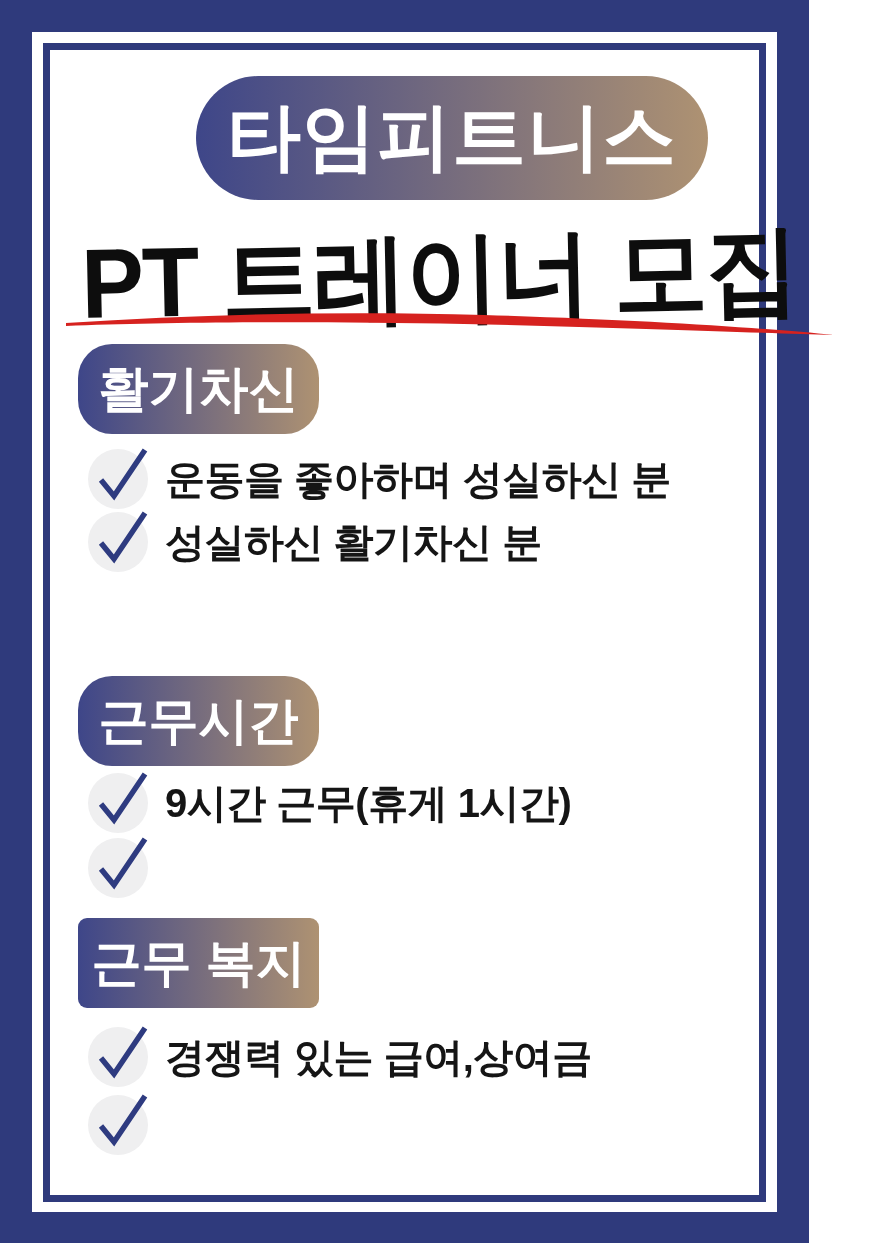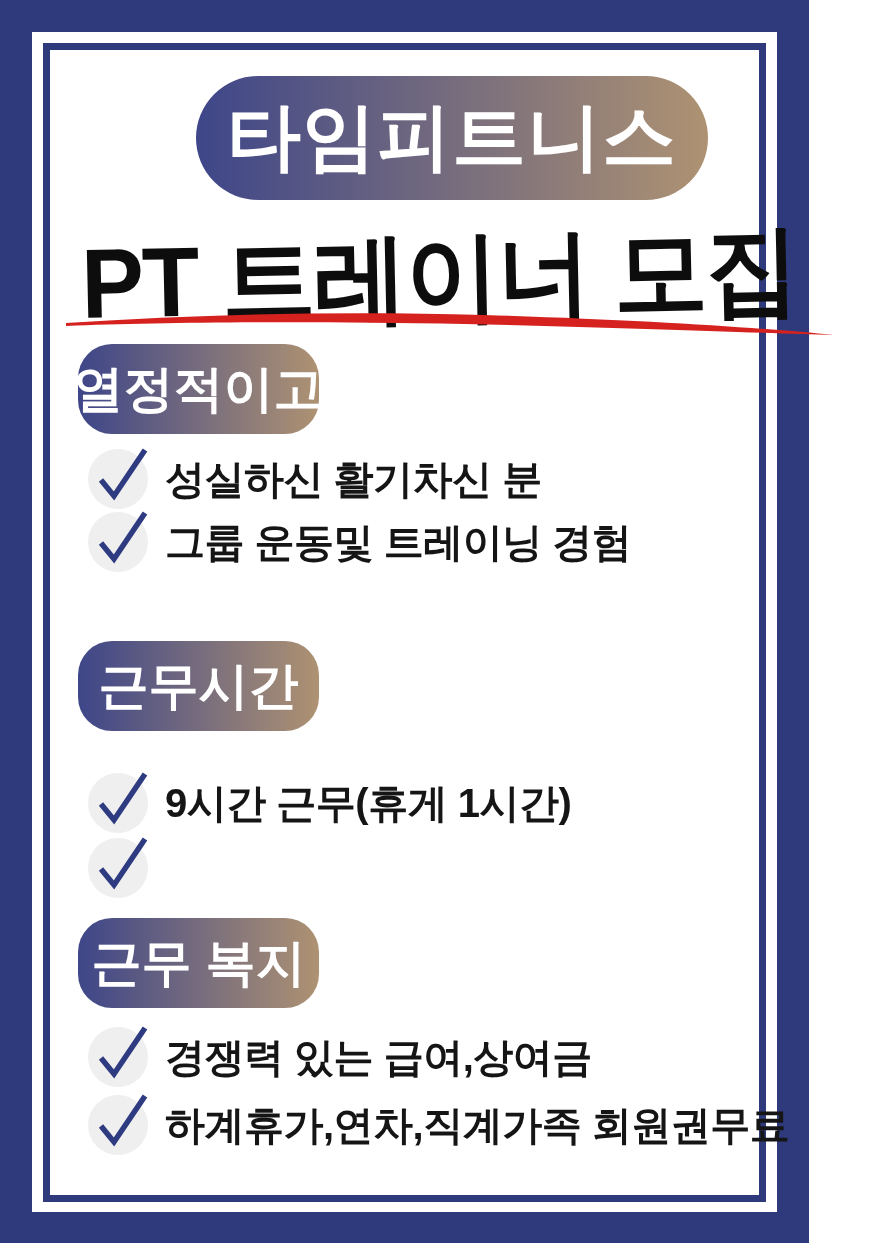--- a/index.html
+++ b/index.html
@@ -74,22 +74,22 @@
     left: 78px;
     width: 241px; height: 90px;
     border-radius: 34px;
     background: linear-gradient(90deg, var(--badge_gradient_start, #3E4689), var(--badge_gradient_end, #AE9272));
     display: flex; align-items: center; justify-content: center;
     color: #ffffff;
     font-size: 50px; font-weight: 700;
     white-space: nowrap;
   }
   .badge-1 { top: 344px; }
-  .badge-2 { top: 641px; }
-  .badge-3 { top: 918px; }
+  .badge-2 { top: 676px; }
+  .badge-3 { top: 918px; border-radius: 9px; }
 
   
   .check-list { position: absolute; left: 88px; }
   .list-1 { top: 448px; }
   .list-2 { top: 772px; }
   .list-3 { top: 1026px; }
 
   .check-row { display: flex; align-items: center; height: 62px; }
   .list-1 .check-row { margin-bottom: 1px; }
   .list-2 .check-row { margin-bottom: 3px; }
@@ -130,39 +130,39 @@
       <span>타임피트니스</span>
     </div>
 
     <div class="main-title">PT 트레이너 모집</div>
 
     <svg class="red-swoosh" viewBox="0 0 772 32" aria-hidden="true">
       <path fill="currentColor" d="M2,13 C140,4 280,1 420,5 C580,10 700,18 770,25 C690,23 550,17 400,14 C240,11 100,12 2,16 Z"></path>
     </svg>
 
     <div class="section-badge badge-1">
-      <span>열정적이고</span>
+      <span>활기차신</span>
     </div>
 
     <div class="check-list list-1">
       <div class="check-row">
         <span class="check-circle">
           <svg viewBox="0 0 60 60">
               <path d="M13 31 L26 47 L57 1" fill="none" stroke="#2E3B80" stroke-width="5.5"></path>
             </svg>
         </span>
+        <span class="check-text">운동을 좋아하며 성실하신 분</span>
+      </div>
+      <div class="check-row">
+        <span class="check-circle">
+          <svg viewBox="0 0 60 60">
+              <path d="M13 31 L26 47 L57 1" fill="none" stroke="#2E3B80" stroke-width="5.5"></path>
+            </svg>
+        </span>
         <span class="check-text">성실하신 활기차신 분</span>
-      </div>
-      <div class="check-row">
-        <span class="check-circle">
-          <svg viewBox="0 0 60 60">
-              <path d="M13 31 L26 47 L57 1" fill="none" stroke="#2E3B80" stroke-width="5.5"></path>
-            </svg>
-        </span>
-        <span class="check-text">그룹 운동및 트레이닝 경험</span>
       </div>
     </div>
 
     <div class="section-badge badge-2">
       <span>근무시간</span>
     </div>
 
     <div class="check-list list-2">
       <div class="check-row">
         <span class="check-circle">
@@ -193,18 +193,17 @@
             </svg>
         </span>
         <span class="check-text">경쟁력 있는 급여,상여금</span>
       </div>
       <div class="check-row">
         <span class="check-circle">
           <svg viewBox="0 0 60 60">
               <path d="M13 31 L26 47 L57 1" fill="none" stroke="#2E3B80" stroke-width="5.5"></path>
             </svg>
         </span>
-        <span class="check-text">하계휴가,연차,직계가족 회원권무료</span>
       </div>
     </div>
 
   </div>
 </div>
 
 </body></html>

